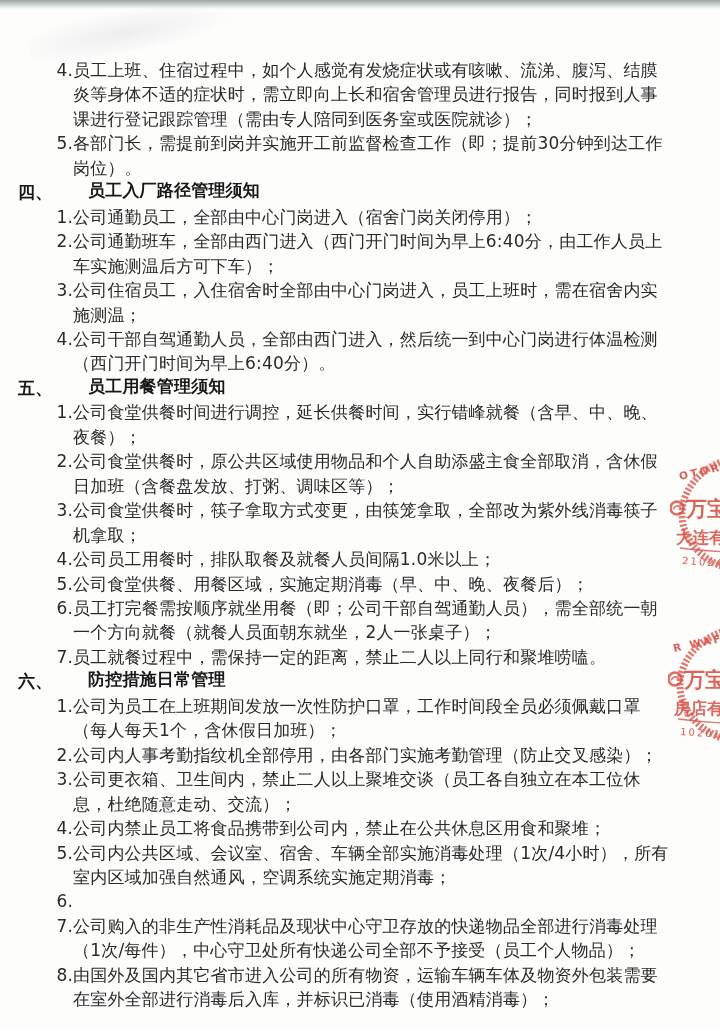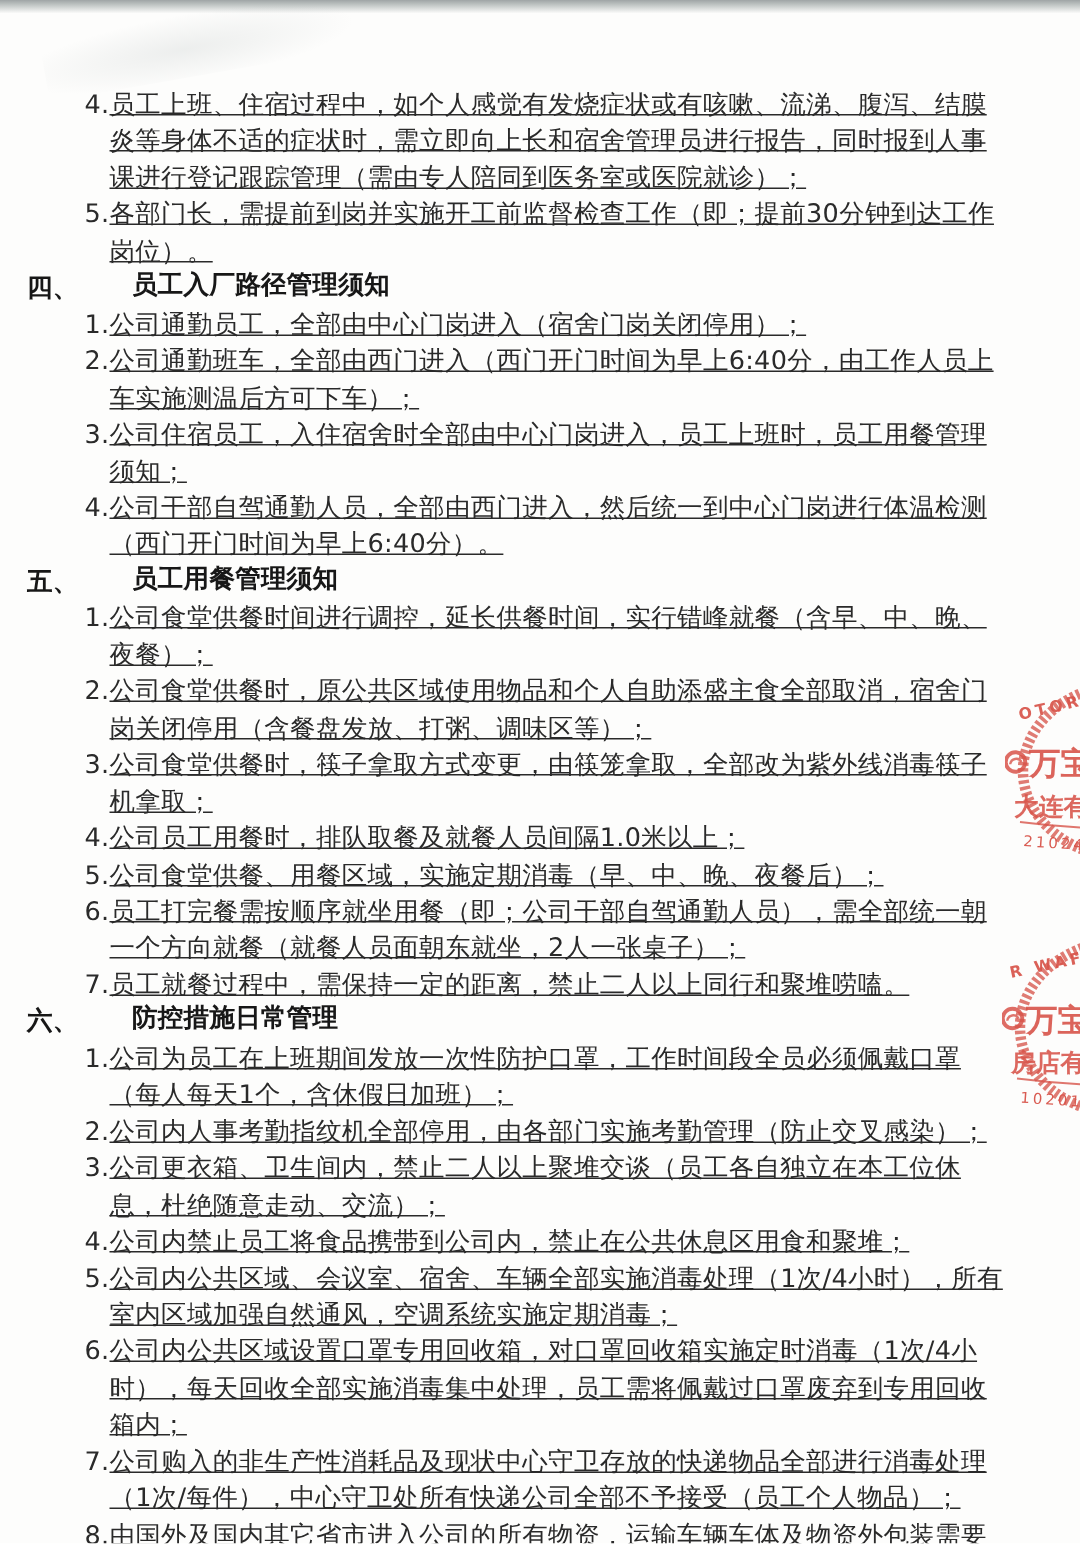--- a/index.html
+++ b/index.html
@@ -29,21 +29,21 @@
     position: absolute; top: 58px; left: 0; width: 700px;
     font-size: 17px; line-height: 24.45px;
     color: #2a2a2a;
     letter-spacing: 0.2px;
   }
   .section-heading { display: flex; font-weight: 700; color: #171717; }
   .heading-label { margin-left: 18px; width: 70px; flex: 0 0 70px; }
   .heading-title { flex: 1; font-family: Liberation Mono, monospace; }
   .item { display: flex; }
   .item-num { margin-left: 47px; flex: 0 0 26px; text-align: right; white-space: nowrap; }
-  .item-text { margin-left: 0px; width: 600px; text-decoration: underline; }
+  .item-text { margin-left: 0px; width: 600px; }
   
   .stamp { position: absolute; width: 150px; height: 130px; mix-blend-mode: multiply; }
   .stamp-1 { left: 670px; top: 451px; }
   .stamp-2 { left: 668px; top: 622px; }
   .stamp svg { overflow: hidden; }
   .stamp text { fill: #da554b; font-family: "DejaVu Sans", sans-serif; }
   .stamp .arc-top { font-size: 10.5px; letter-spacing: 2.5px; font-weight: 700; opacity: .92; }
   .stamp .name-line { font-size: 21px; font-weight: 700; opacity: .9; }
   .stamp .region-line { font-size: 16.5px; font-weight: 700; opacity: .88; }
   .stamp .serial-line { font-size: 10px; letter-spacing: 2px; opacity: .95; }
@@ -71,37 +71,37 @@
       <div class="item">
         <span class="item-num">1.</span>
         <span class="item-text">公司通勤员工，全部由中心门岗进入（宿舍门岗关闭停用）；</span>
       </div>
       <div class="item">
         <span class="item-num">2.</span>
         <span class="item-text">公司通勤班车，全部由西门进入（西门开门时间为早上6:40分，由工作人员上车实施测温后方可下车）；</span>
       </div>
       <div class="item">
         <span class="item-num">3.</span>
-        <span class="item-text">公司住宿员工，入住宿舍时全部由中心门岗进入，员工上班时，员工用餐管理须知；</span>
+        <span class="item-text">公司住宿员工，入住宿舍时全部由中心门岗进入，员工上班时，需在宿舍内实施测温；</span>
       </div>
       <div class="item">
         <span class="item-num">4.</span>
         <span class="item-text">公司干部自驾通勤人员，全部由西门进入，然后统一到中心门岗进行体温检测（西门开门时间为早上6:40分）。</span>
       </div>
       <div class="section-heading">
         <span class="heading-label">五、</span>
         <span class="heading-title">员工用餐管理须知</span>
       </div>
       <div class="item">
         <span class="item-num">1.</span>
         <span class="item-text">公司食堂供餐时间进行调控，延长供餐时间，实行错峰就餐（含早、中、晚、夜餐）；</span>
       </div>
       <div class="item">
         <span class="item-num">2.</span>
-        <span class="item-text">公司食堂供餐时，原公共区域使用物品和个人自助添盛主食全部取消，宿舍门岗关闭停用（含餐盘发放、打粥、调味区等）；</span>
+        <span class="item-text">公司食堂供餐时，原公共区域使用物品和个人自助添盛主食全部取消，含休假日加班（含餐盘发放、打粥、调味区等）；</span>
       </div>
       <div class="item">
         <span class="item-num">3.</span>
         <span class="item-text">公司食堂供餐时，筷子拿取方式变更，由筷笼拿取，全部改为紫外线消毒筷子机拿取；</span>
       </div>
       <div class="item">
         <span class="item-num">4.</span>
         <span class="item-text">公司员工用餐时，排队取餐及就餐人员间隔1.0米以上；</span>
       </div>
       <div class="item">
@@ -135,21 +135,20 @@
       <div class="item">
         <span class="item-num">4.</span>
         <span class="item-text">公司内禁止员工将食品携带到公司内，禁止在公共休息区用食和聚堆；</span>
       </div>
       <div class="item">
         <span class="item-num">5.</span>
         <span class="item-text">公司内公共区域、会议室、宿舍、车辆全部实施消毒处理（1次/4小时），所有室内区域加强自然通风，空调系统实施定期消毒；</span>
       </div>
       <div class="item">
         <span class="item-num">6.</span>
-        <span class="item-text">公司内公共区域设置口罩专用回收箱，对口罩回收箱实施定时消毒（1次/4小时），每天回收全部实施消毒集中处理，员工需将佩戴过口罩废弃到专用回收箱内；</span>
       </div>
       <div class="item">
         <span class="item-num">7.</span>
         <span class="item-text">公司购入的非生产性消耗品及现状中心守卫存放的快递物品全部进行消毒处理（1次/每件），中心守卫处所有快递公司全部不予接受（员工个人物品）；</span>
       </div>
       <div class="item">
         <span class="item-num">8.</span>
         <span class="item-text">由国外及国内其它省市进入公司的所有物资，运输车辆车体及物资外包装需要在室外全部进行消毒后入库，并标识已消毒（使用酒精消毒）；</span>
       </div>
     </div>

